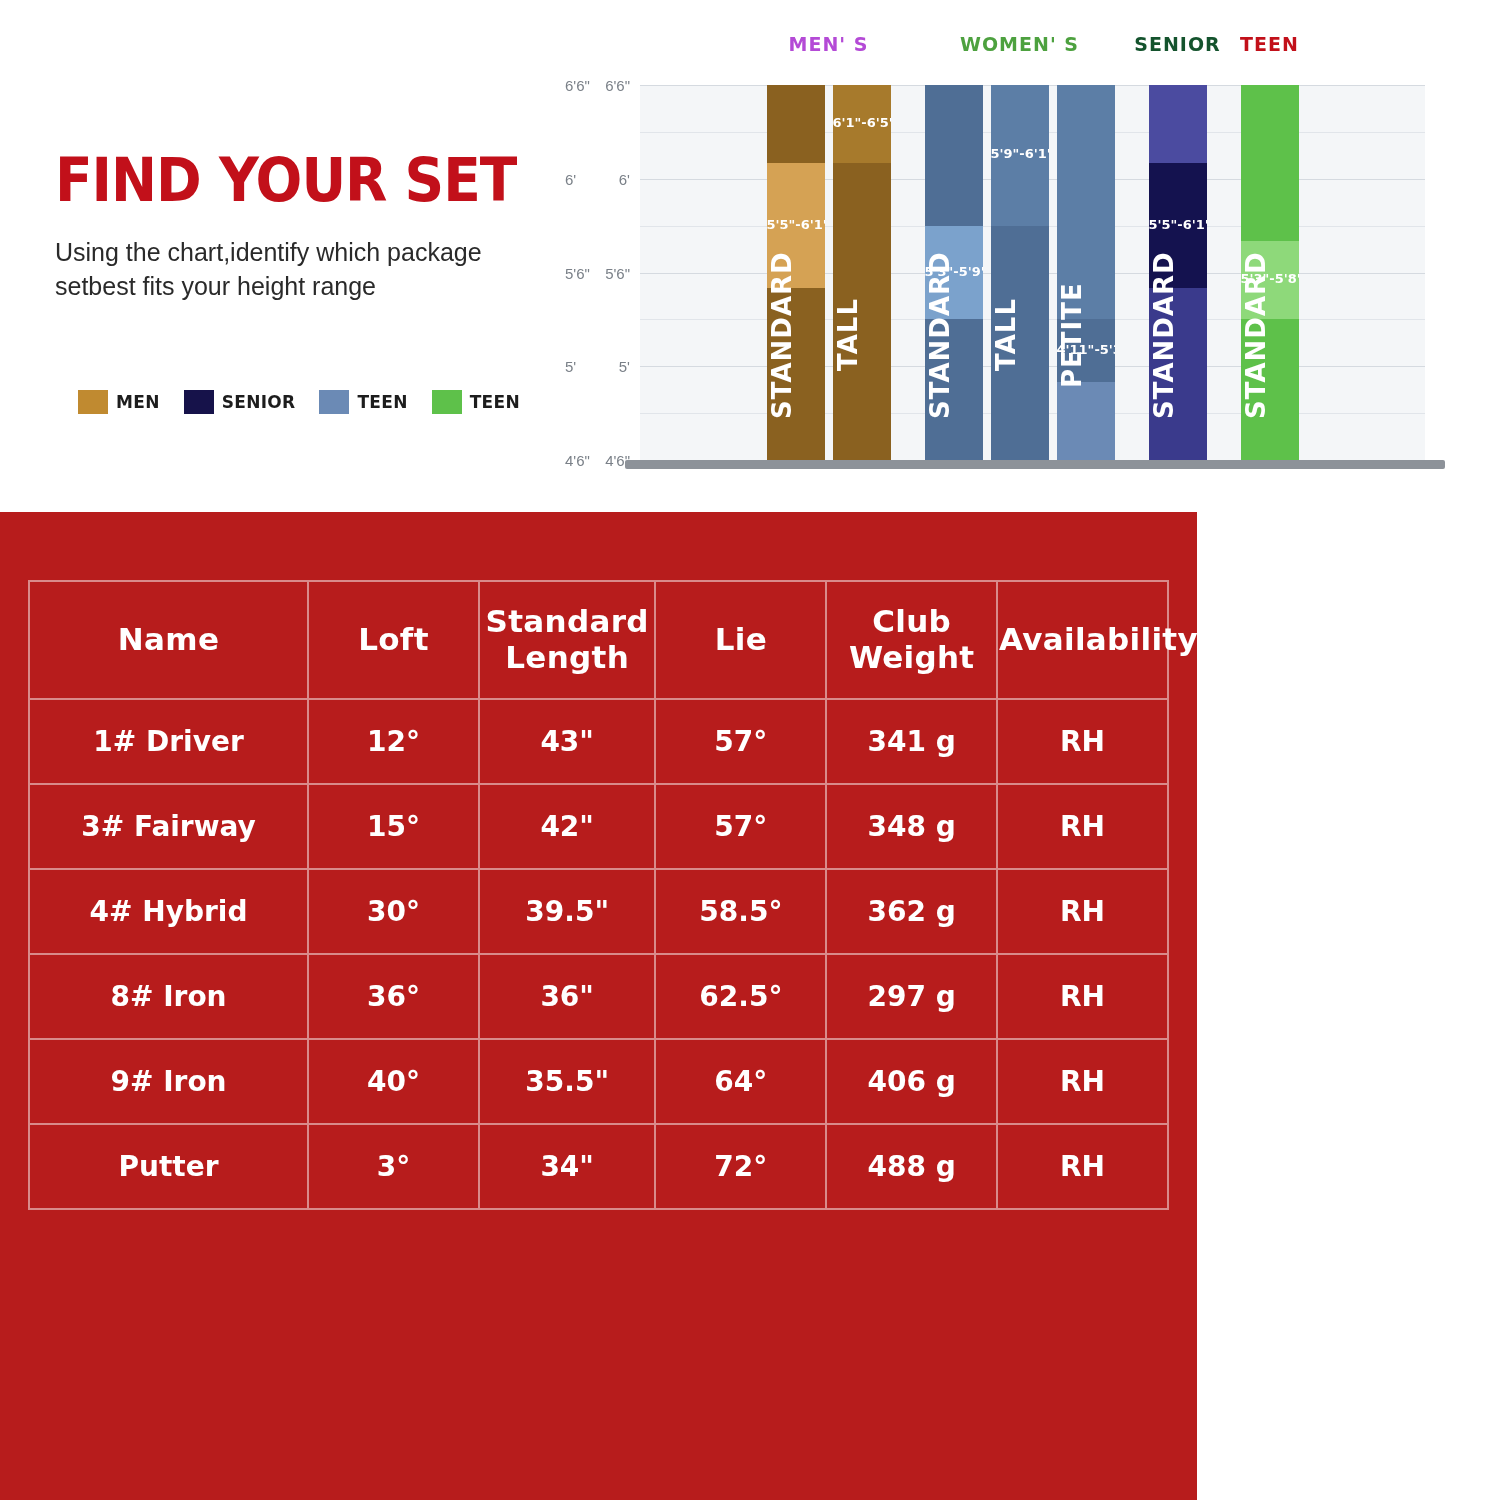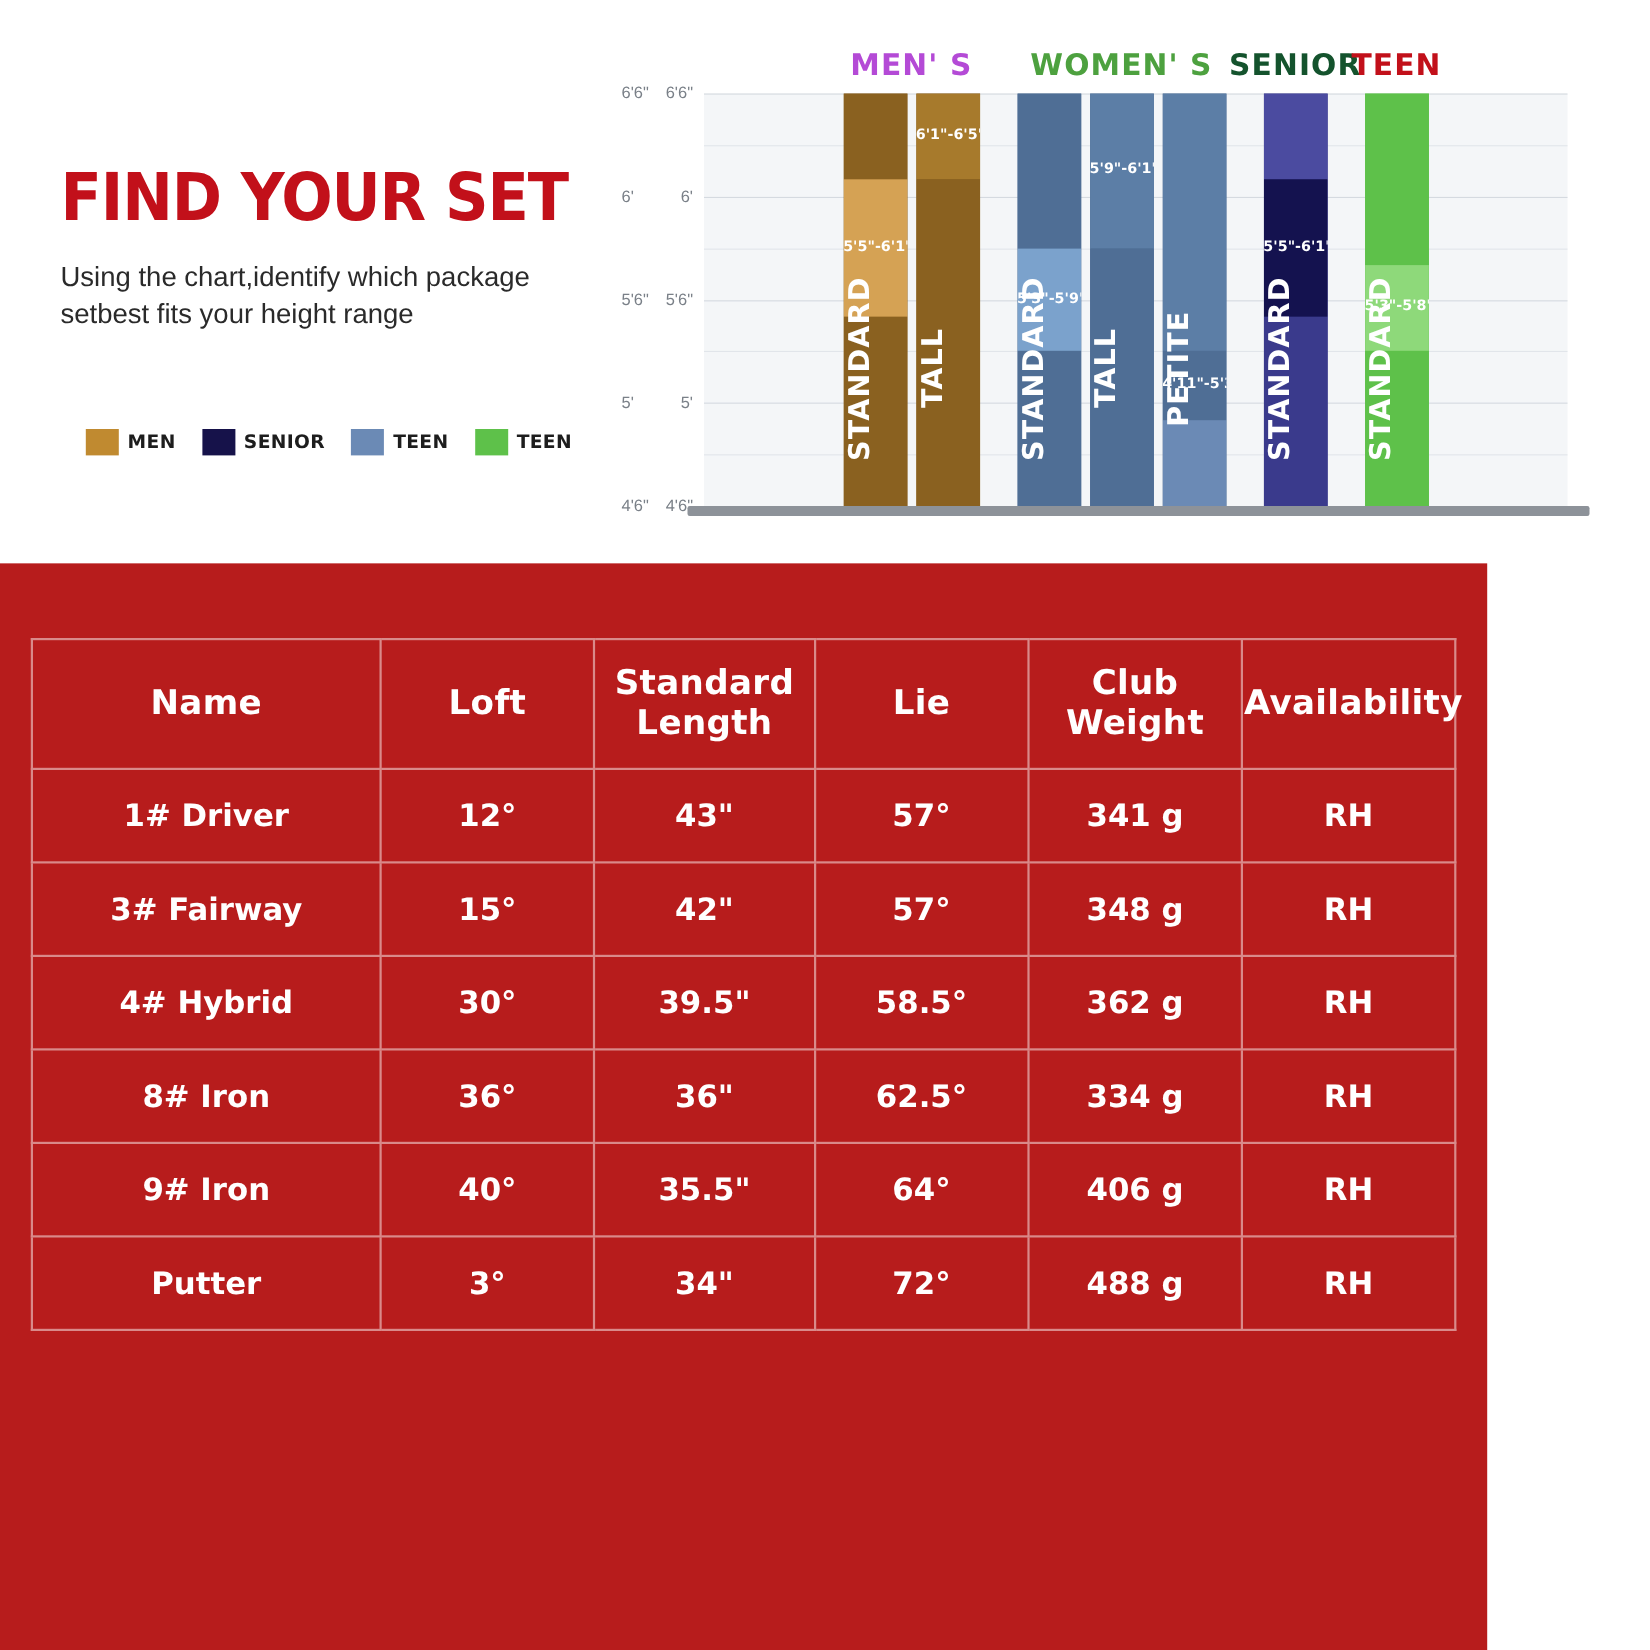--- a/index.html
+++ b/index.html
@@ -70,24 +70,24 @@
   }
   .chart-inner {
     position: absolute;
     left: 20px; top: 0; right: 0; bottom: 0;
   }
 
   .group-title {
     position: absolute;
     font-family: "DejaVu Sans", sans-serif;
     font-weight: bold;
-    font-size: 27px;
+    font-size: 19px;
     letter-spacing: 1px;
     white-space: nowrap;
-    top: 44px;
+    top: 33px;
     transform: translateX(-50%);
   }
 
   .plot {
     position: absolute;
     left: 75px;
     right: 75px;
     top: 85px;
     height: 375px;
     background: #f4f6f8;
@@ -155,21 +155,21 @@
     position: absolute;
     left: 60px; right: 55px;
     top: 460px;
     height: 9px;
     background: #8d9299;
     border-radius: 2px;
   }
 
   
   .table-panel {
-    width: 1352px;
+    width: 1197px;
     height: 988px;
     background: #b71c1c;
     padding: 68px 28px 40px 28px;
   }
   table {
     width: 100%;
     border-collapse: collapse;
     table-layout: fixed;
   }
   th, td {
@@ -341,21 +341,21 @@
           <td class="">39.5"</td>
           <td class="">58.5°</td>
           <td class="">362 g</td>
           <td class="">RH</td>
         </tr>
         <tr>
           <td class="name-cell">8# Iron</td>
           <td class="">36°</td>
           <td class="">36"</td>
           <td class="">62.5°</td>
-          <td class="">334 g</td>
+          <td class="">297 g</td>
           <td class="">RH</td>
         </tr>
         <tr>
           <td class="name-cell">9# Iron</td>
           <td class="">40°</td>
           <td class="">35.5"</td>
           <td class="">64°</td>
           <td class="">406 g</td>
           <td class="">RH</td>
         </tr>

